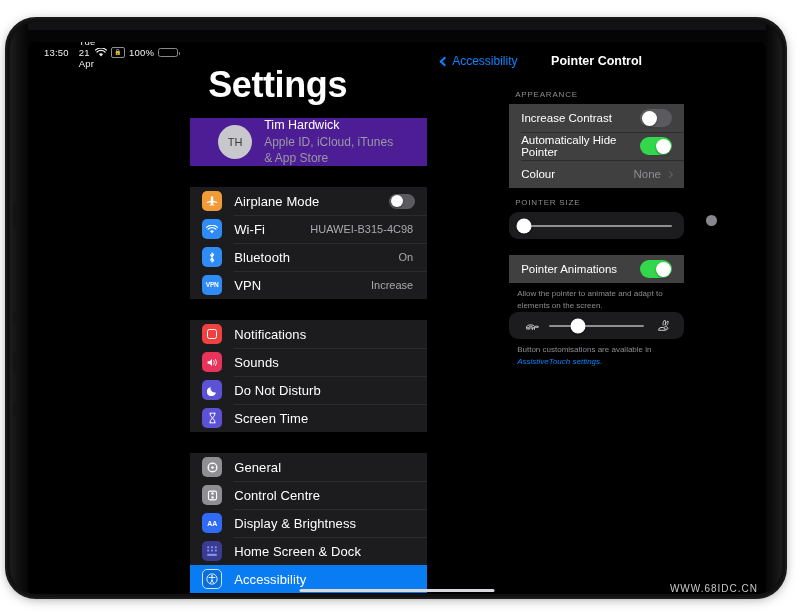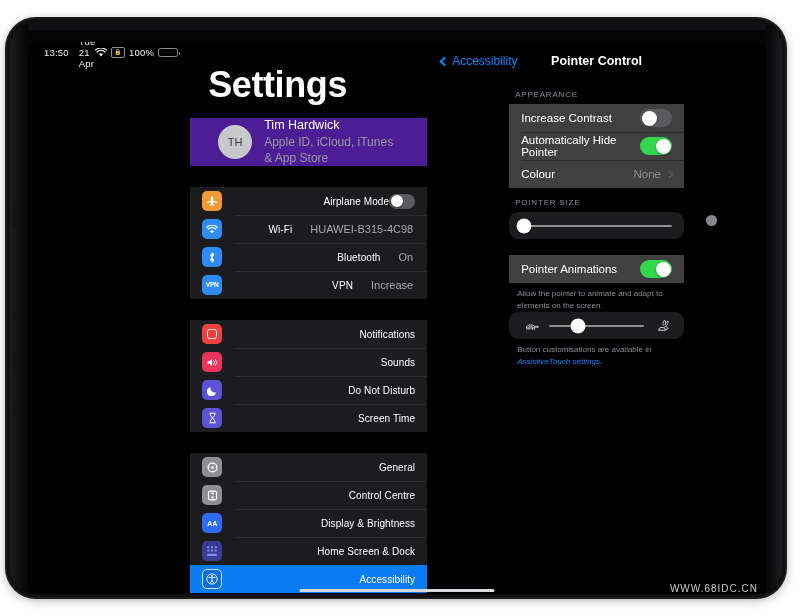--- a/index.html
+++ b/index.html
@@ -129,21 +129,21 @@
 
   .sb-ico {
     width: 20px; height: 20px;
     border-radius: 5px;
     flex: 0 0 20px;
     margin-right: 12px;
     display: flex; align-items: center; justify-content: center;
     font-size: 11px; line-height: 1; color: #fff;
     overflow: hidden;
   }
-  .sb-label { font-size: 10px; color: #fff; flex: 1; letter-spacing: .1px; text-align: right; }
+  .sb-label { font-size: 13px; color: #fff; flex: 1; letter-spacing: .1px; }
   .sb-value { font-size: 11px; color: #a9a9ae; margin-right: 2px; margin-left: 18px; }
 
   
   #account-cell {
     display: flex; align-items: center;
     background: #4c1d95;
     padding: 9px 28px;
     height: 48px;
     position: relative;
   }

